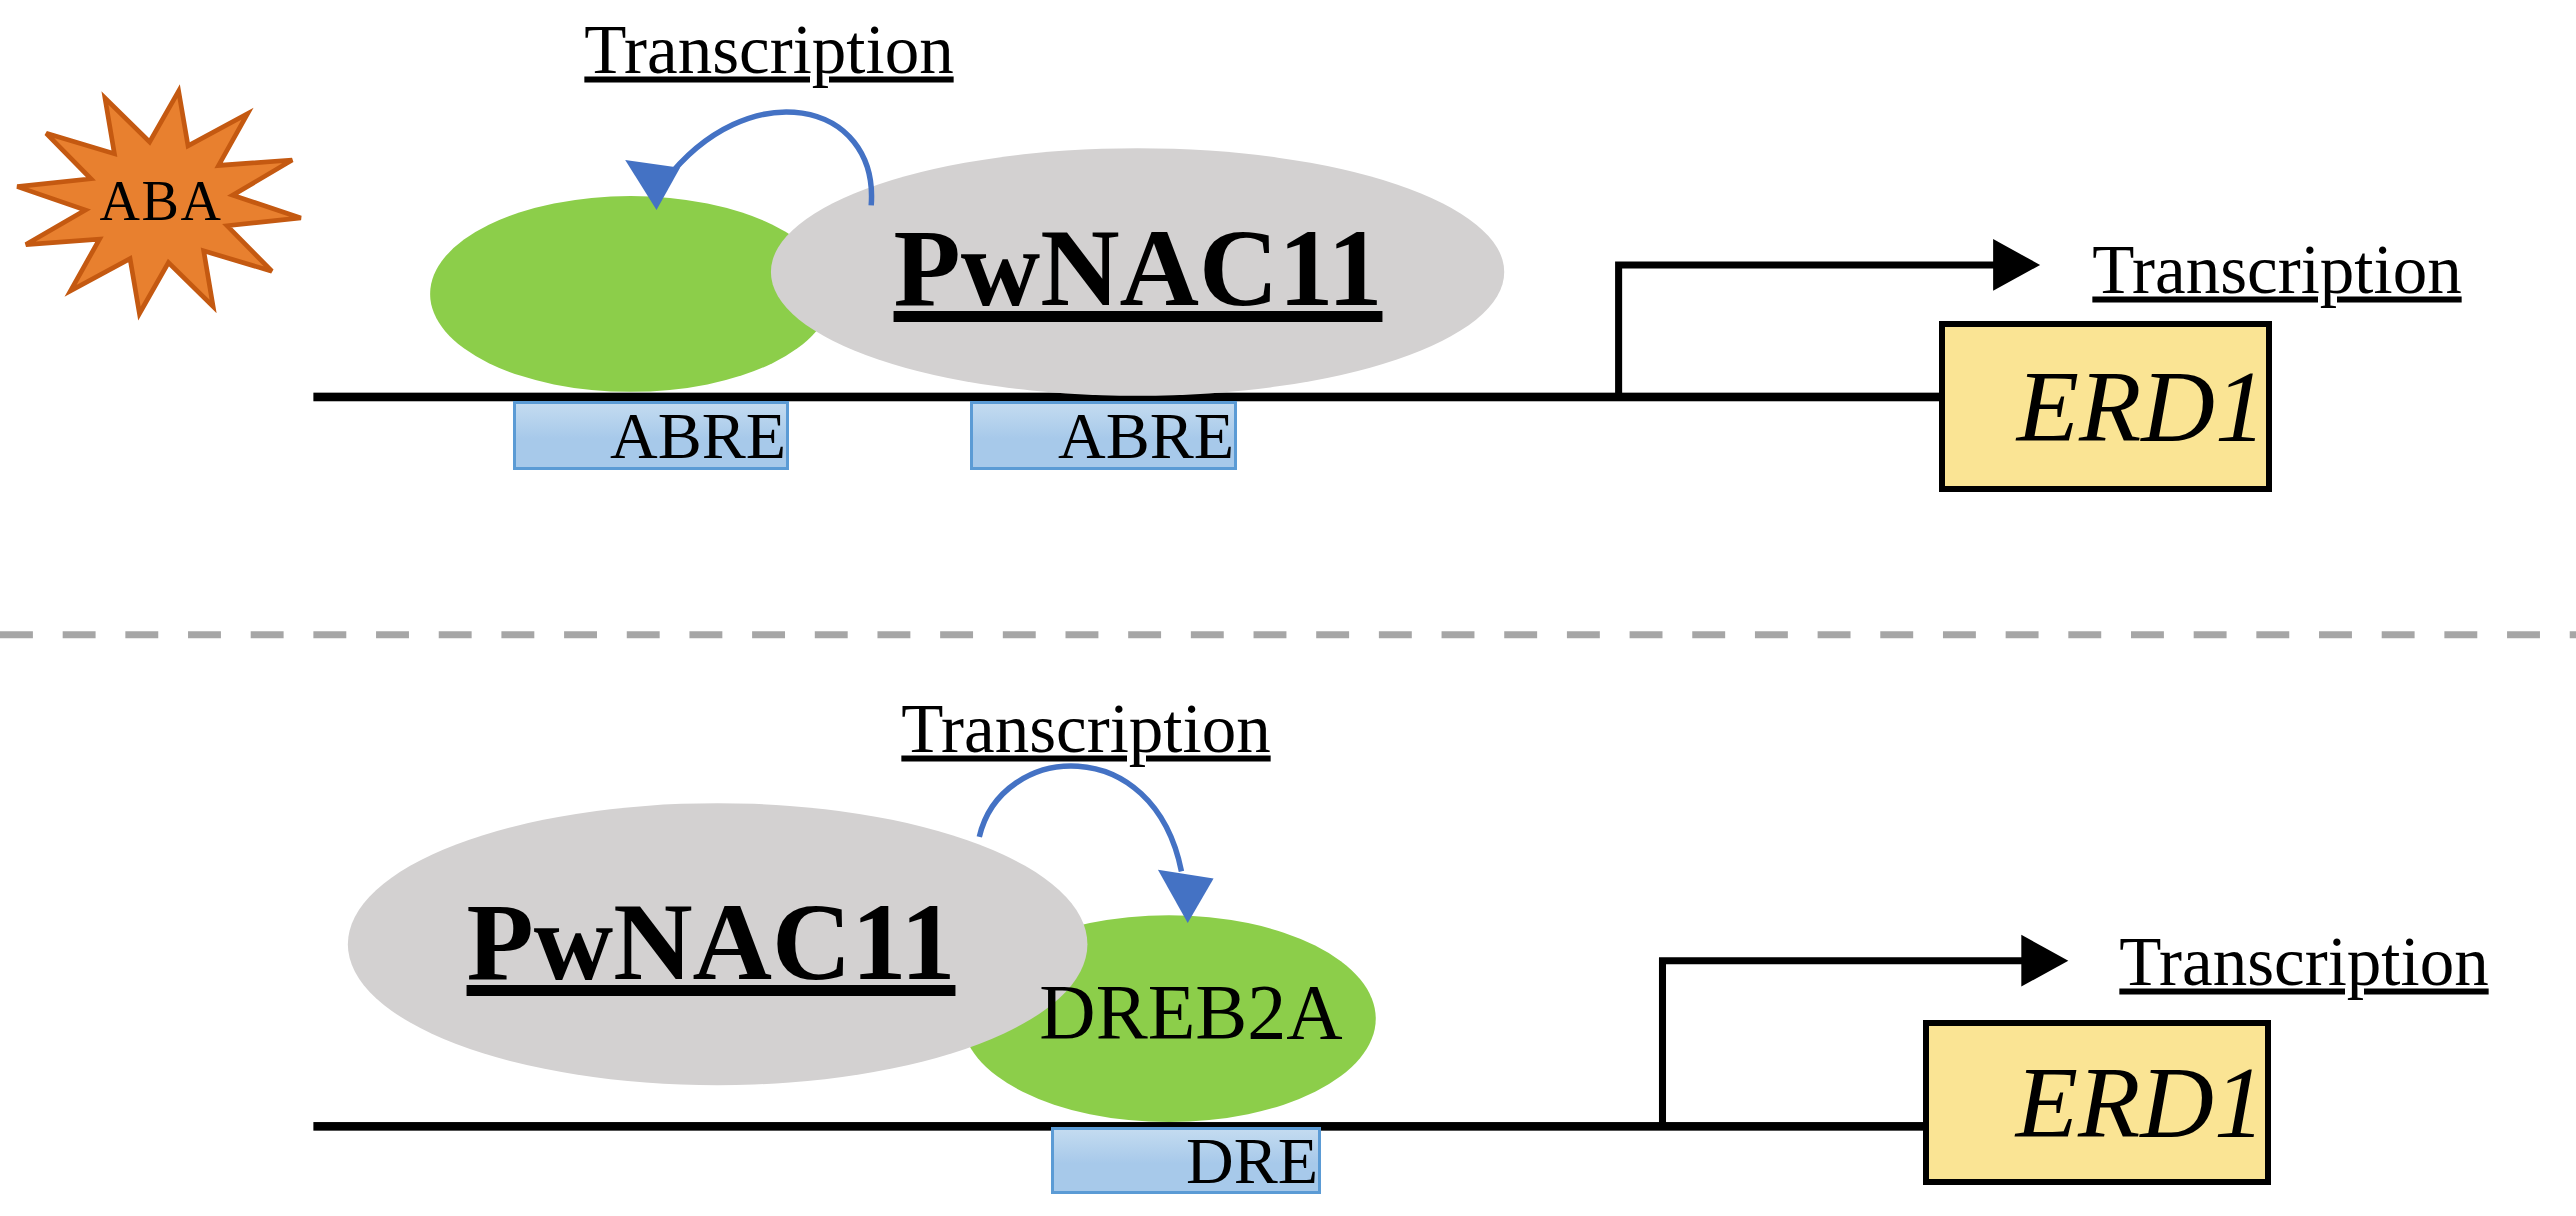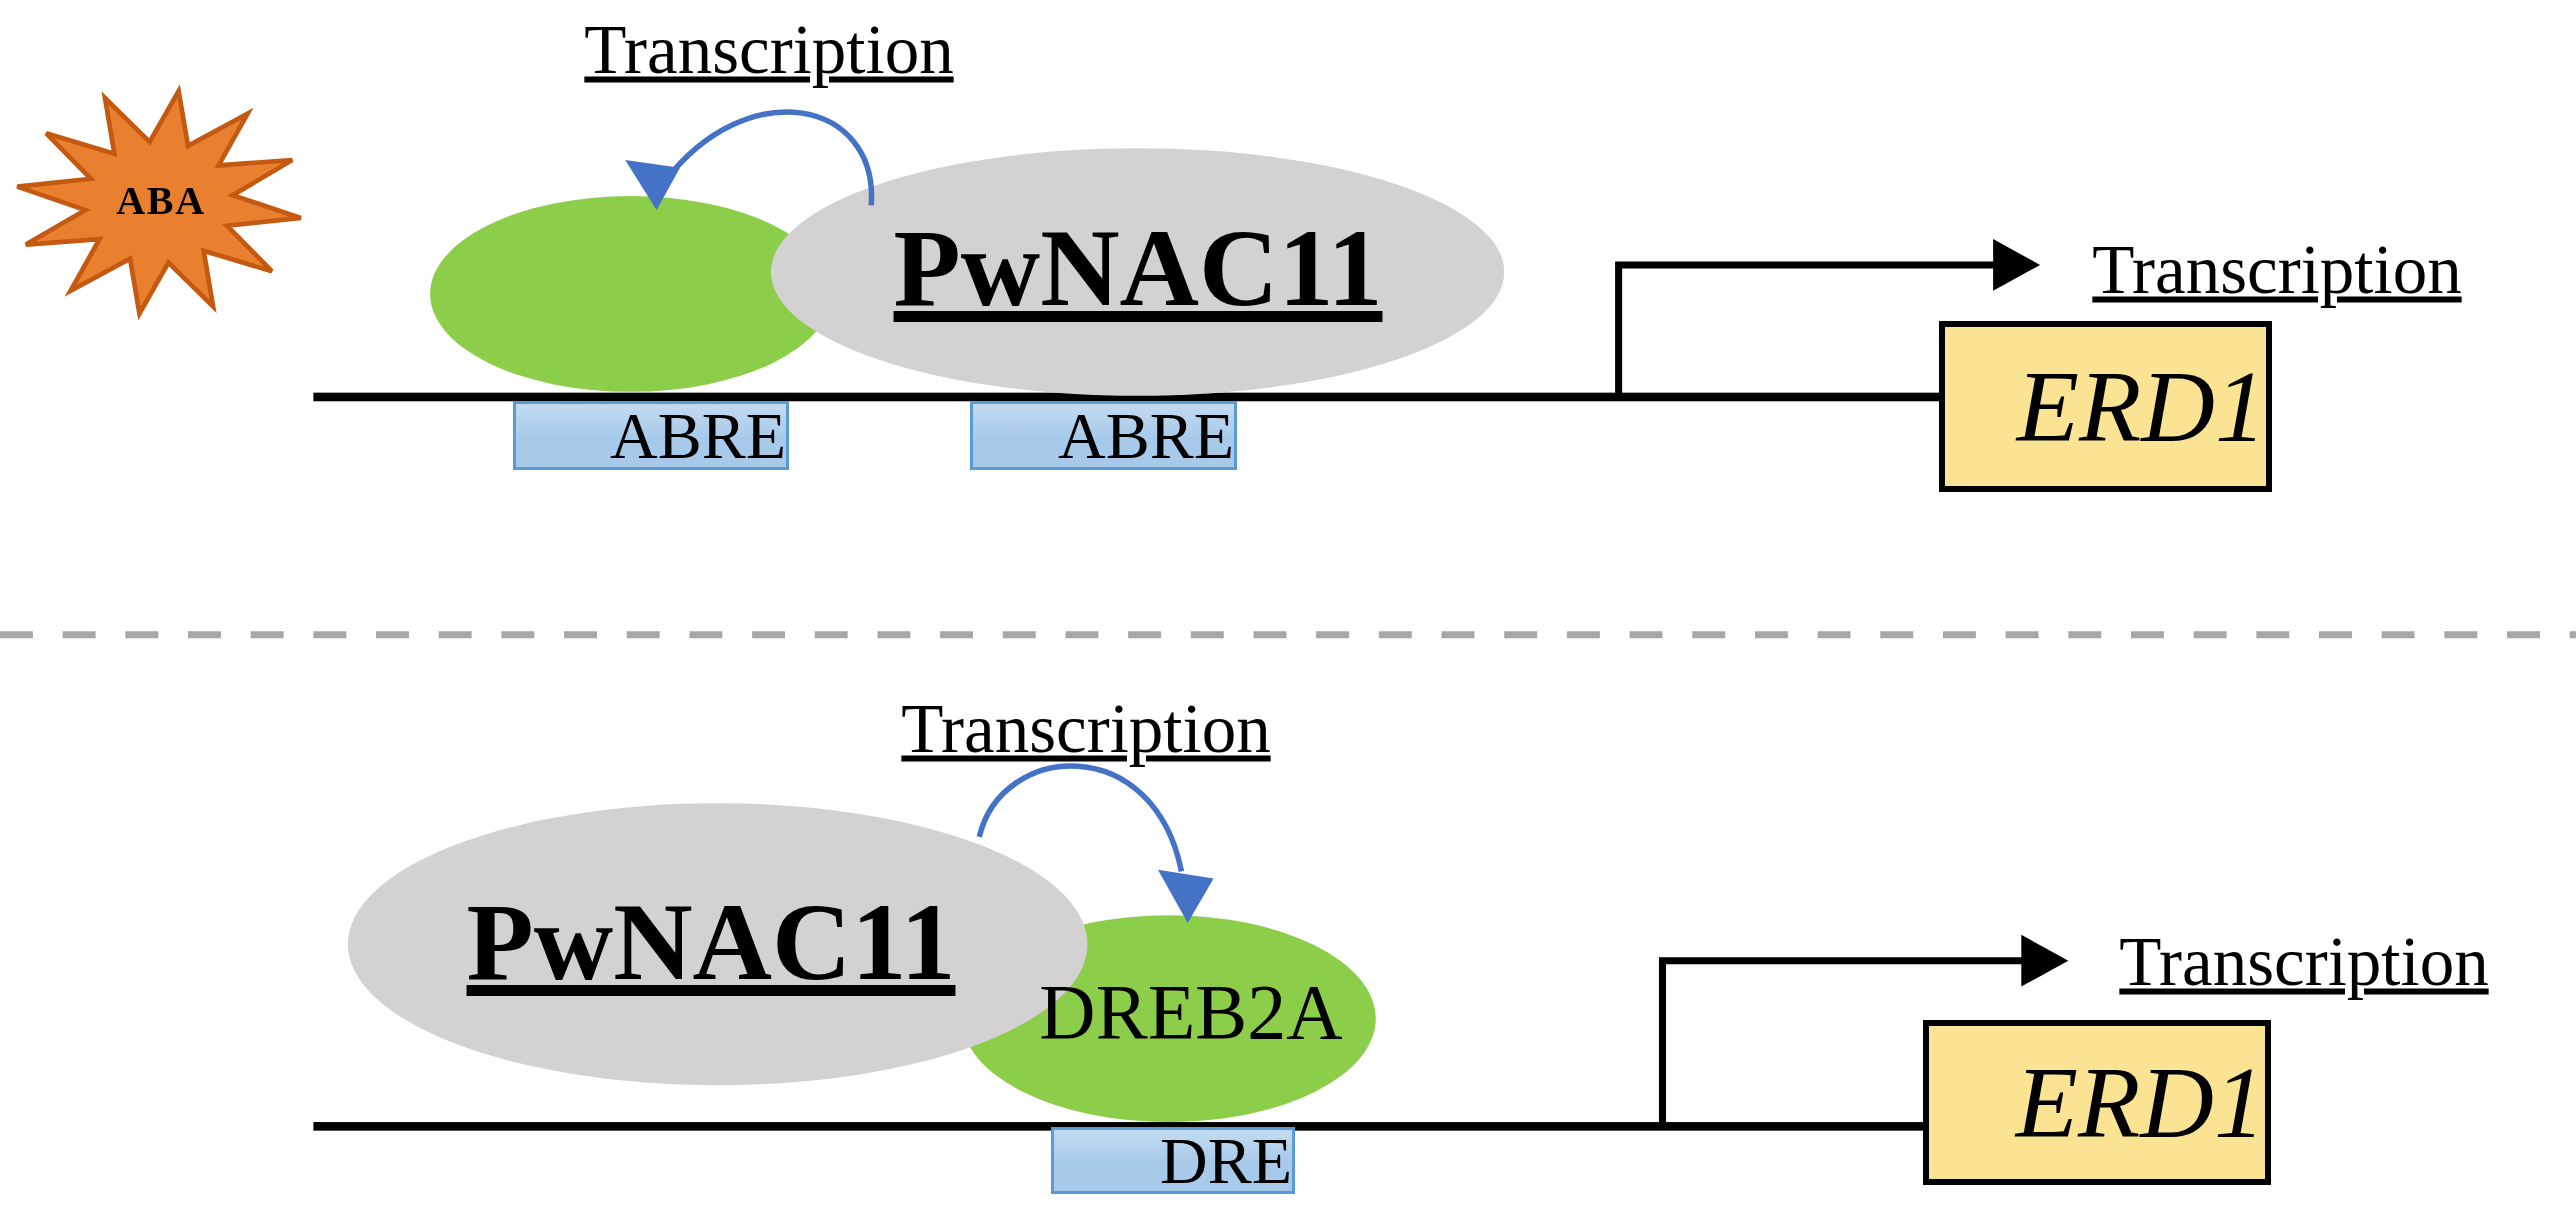--- a/index.html
+++ b/index.html
@@ -26,21 +26,21 @@
   }
   svg.layer{position:absolute;left:0;top:0;}
   .lbl{
     position:absolute;
     transform:translate(-50%,-50%);
     white-space:nowrap;
     line-height:1;
     color:var(--ink);
   }
   .t-label{font-size:69px;text-decoration:underline;}
-  .aba{font-size:40px;font-weight:700;letter-spacing:1.6px;}
+  .aba{font-size:56px;font-weight:400;letter-spacing:1.6px;}
   .ellipse-name{font-size:78px;}
   .pwnac{font-size:110px;font-weight:700;text-decoration:underline;}
   .site-box{
     position:absolute;
     background:linear-gradient(180deg,var(--site-fill-light) 0%,var(--site-fill) 55%);
     border:3.1px solid var(--site-border);
     box-sizing:border-box;
     display:flex;align-items:center;justify-content:flex-end;
     font-size:66px;
   }
@@ -109,21 +109,21 @@
   <div class="gene-box" style="left:1939px;top:321px;width:333px;height:171px;">
     <span>ERD1</span>
   </div>
 
   <div class="lbl t-label" style="left:1086px;top:729px;">Transcription</div>
 
   <div class="lbl pwnac" style="left:711px;top:942px;">PwNAC11</div>
 
   <div class="lbl ellipse-name" style="left:1191px;top:1012px;">DREB2A</div>
 
-  <div class="site-box" style="left:1051px;top:1127px;width:244px;height:67px;">
+  <div class="site-box" style="left:1051px;top:1127px;width:270px;height:67px;">
     <span>DRE</span>
   </div>
 
   <div class="lbl t-label" style="left:2304px;top:962px;">Transcription</div>
 
   <div class="gene-box" style="left:1923px;top:1020px;width:348px;height:165px;">
     <span>ERD1</span>
   </div>
 
 </div>

